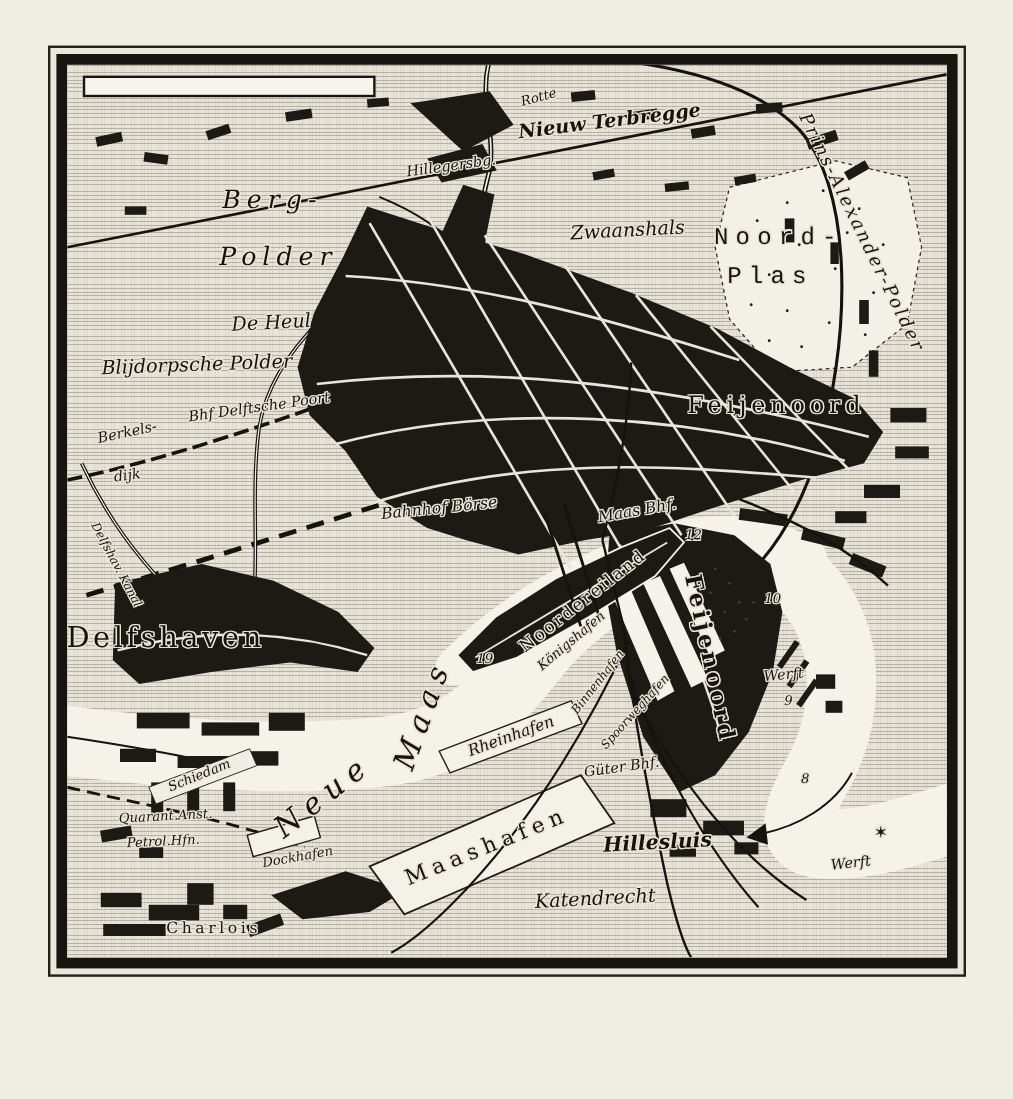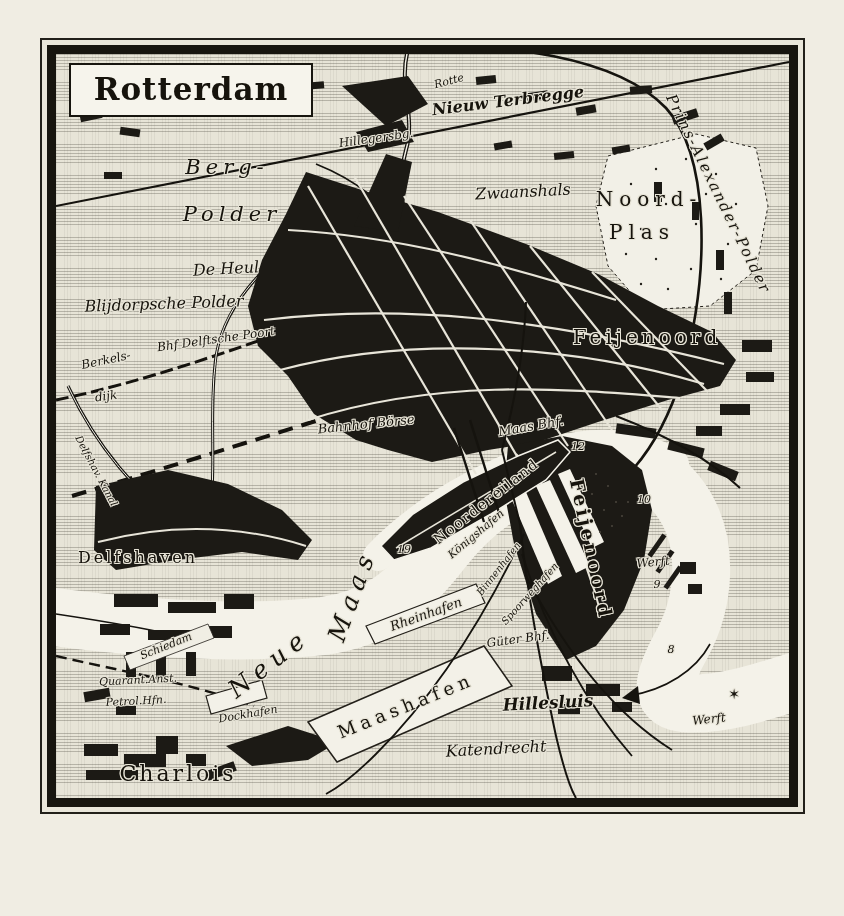--- a/index.html
+++ b/index.html
@@ -14,21 +14,21 @@
          repeating-linear-gradient(180deg, rgba(40,37,28,.26) 0 .7px, rgba(0,0,0,0) .7px 3.1px),
          #e7e4d7;}
   .map svg{position:absolute;inset:0;}
   .lbl{position:absolute;white-space:nowrap;color:#16130c;line-height:1;
        transform:translate(-50%,-50%);
        text-shadow:1px 0 0 #e7e4d7,-1px 0 0 #e7e4d7,0 1px 0 #e7e4d7,0 -1px 0 #e7e4d7,
                    1px 1px 0 #e7e4d7,-1px -1px 0 #e7e4d7,1px -1px 0 #e7e4d7,-1px 1px 0 #e7e4d7;}
   .it{font-style:italic;}
   .b{font-weight:700;}
   .ls2{letter-spacing:2px;} .ls3{letter-spacing:3px;} .ls4{letter-spacing:4px;}
-  .ls5{letter-spacing:5px;} .ls6{letter-spacing:6px;} .ls7{letter-spacing:7px;}
+  .ls5{letter-spacing:5px;} .ls6{letter-spacing:6px;font-family:Liberation Mono, monospace;} .ls7{letter-spacing:7px;}
   .titlebox{position:absolute;left:13px;top:9px;width:244px;box-sizing:border-box;
             background:#f6f4ec;border:2px solid #17150f;text-align:center;padding:6px 4px 8px;}
   .titlebox .t1{font-size:31px;font-weight:700;letter-spacing:1px;}
   .titlebox .t2{font-size:19px;margin-top:2px;}
   .caption{position:absolute;left:0;right:0;top:846px;text-align:center;
            font-weight:700;font-size:27px;letter-spacing:1px;color:#17150f;}
   .caption span{margin:0 9px;}
 </style>
 </head>
 <body>
@@ -219,36 +219,35 @@
         <span class="lbl it" style="left:420px;top:480px;font-size:11px;transform:translate(-50%,-50%) rotate(-40deg)">Königshafen</span>
         <span class="lbl b ls3" style="left:535px;top:495px;font-size:19px;transform:translate(-50%,-50%) rotate(78deg)">Feijenoord</span>
         <span class="lbl it" style="left:443px;top:515px;font-size:10px;transform:translate(-50%,-50%) rotate(-52deg)">Binnenhafen</span>
         <span class="lbl it" style="left:474px;top:540px;font-size:10px;transform:translate(-50%,-50%) rotate(-48deg)">Spoorweghafen</span>
         <span class="lbl it" style="left:588px;top:445px;font-size:11px;">10</span>
         <span class="lbl it" style="left:597px;top:508px;font-size:12px;transform:translate(-50%,-50%) rotate(-5deg)">Werft</span>
         <span class="lbl it" style="left:601px;top:530px;font-size:11px;">9</span>
         <span class="lbl it" style="left:615px;top:595px;font-size:11px;">8</span>
         <span class="lbl" style="left:678px;top:640px;font-size:14px;">✶</span>
         <span class="lbl it" style="left:653px;top:665px;font-size:12px;transform:translate(-50%,-50%) rotate(-6deg)">Werft</span>
-        <span class="lbl ls3" style="left:82px;top:504px;font-size:16px;">Delfshaven</span>
+        <span class="lbl ls3" style="left:82px;top:477px;font-size:24px;">Delfshaven</span>
         <span class="lbl it" style="left:40px;top:417px;font-size:10px;transform:translate(-50%,-50%) rotate(62deg)">Delfshav. Kanal</span>
         <span class="lbl it" style="left:110px;top:592px;font-size:11px;transform:translate(-50%,-50%) rotate(-22deg)">Schiedam</span>
         <span class="lbl it" style="left:82px;top:626px;font-size:11px;transform:translate(-50%,-50%) rotate(-3deg)">Quarant.Anst.</span>
         <span class="lbl it" style="left:80px;top:647px;font-size:11px;transform:translate(-50%,-50%) rotate(-3deg)">Petrol.Hfn.</span>
         <span class="lbl it" style="left:192px;top:660px;font-size:11px;transform:translate(-50%,-50%) rotate(-10deg)">Dockhafen</span>
         <span class="lbl it ls7" style="left:213px;top:609px;font-size:25px;transform:translate(-50%,-50%) rotate(-38deg)">Neue</span>
         <span class="lbl it ls7" style="left:296px;top:541px;font-size:25px;transform:translate(-50%,-50%) rotate(-70deg)">Maas</span>
         <span class="lbl it" style="left:370px;top:560px;font-size:13px;transform:translate(-50%,-50%) rotate(-20deg)">Rheinhafen</span>
         <span class="lbl it" style="left:462px;top:585px;font-size:12px;transform:translate(-50%,-50%) rotate(-8deg)">Güter Bhf.</span>
         <span class="lbl ls5" style="left:350px;top:652px;font-size:18px;transform:translate(-50%,-50%) rotate(-22deg)">Maashafen</span>
         <span class="lbl it b" style="left:492px;top:649px;font-size:17px;transform:translate(-50%,-50%) rotate(-3deg)">Hillesluis</span>
         <span class="lbl it" style="left:440px;top:695px;font-size:16px;transform:translate(-50%,-50%) rotate(-3deg)">Katendrecht</span>
-        <span class="lbl ls3" style="left:122px;top:720px;font-size:22px;">Charlois</span>
+        <span class="lbl ls3" style="left:122px;top:720px;font-size:13px;">Charlois</span>
 
         <div class="titlebox">
-          <div class="t1">Rotterdam</div>
         </div>
 
       </div>
     </div>
   </div>
 
 </div>
 
 </body></html>

